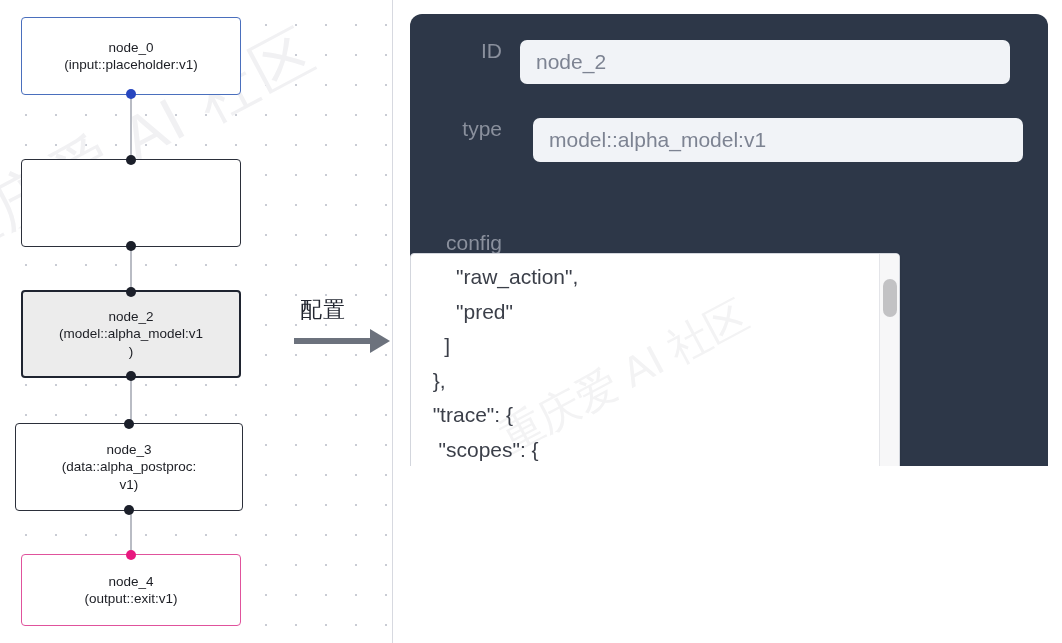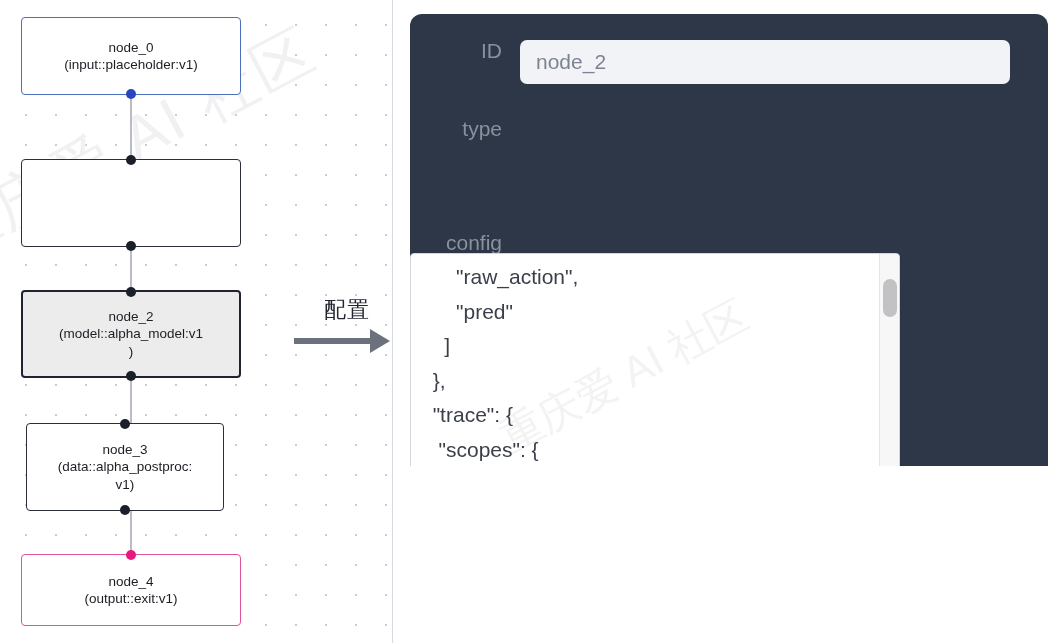--- a/index.html
+++ b/index.html
@@ -96,21 +96,20 @@
     left: 286px; top: 295px;
     width: 110px; height: 70px;
   }
   #transition-label {
     position: absolute;
     left: 14px; top: 0;
     font-size: 22px;
     color: #222630;
     font-family: "DejaVu Sans", sans-serif;
     letter-spacing: 1px;
-    margin-left: 24px;
   }
   #arrow-shaft {
     position: absolute;
     left: 8px; top: 43px;
     width: 78px; height: 6px;
     background: #6c727d;
   }
   #arrow-head {
     position: absolute;
     left: 84px; top: 34px;
@@ -263,21 +262,21 @@
     </div>
 
     <div class="node selected" style="left:21px;top:290px;width:220px;height:88px;">
       <span class="label">node_2
 (model::alpha_model:v1
 )</span>
       <span class="handle top"></span>
       <span class="handle bottom"></span>
     </div>
 
-    <div class="node" style="left:26px;top:423px;width:198px;height:88px;">
+    <div class="node" style="left:15px;top:423px;width:228px;height:88px;">
       <span class="label">node_3
 (data::alpha_postproc:
 v1)</span>
       <span class="handle top"></span>
       <span class="handle bottom"></span>
     </div>
 
     <div class="node output-node" style="left:21px;top:554px;width:220px;height:72px;">
       <span class="label">node_4
 (output::exit:v1)</span>
@@ -293,20 +292,21 @@
 
   <div id="config-panel">
 
     <div class="form-row" style="left:0;top:26px;">
       <div class="form-label">ID</div>
       <input class="text-field" type="text" value="node_2" style="">
     </div>
 
     <div class="form-row" style="left:0;top:104px;gap:13px;">
       <div class="form-label">type</div>
+      <input class="text-field" type="text" value="model::alpha_model:v1" style="">
     </div>
 
     <div class="form-row" id="config-row">
       <div class="form-label">config</div>
       <div id="config-box">
         <div id="config-watermark">重庆爱 AI 社区</div>
         <pre id="config-text">      "raw_action",
       "pred"
     ]
   },

